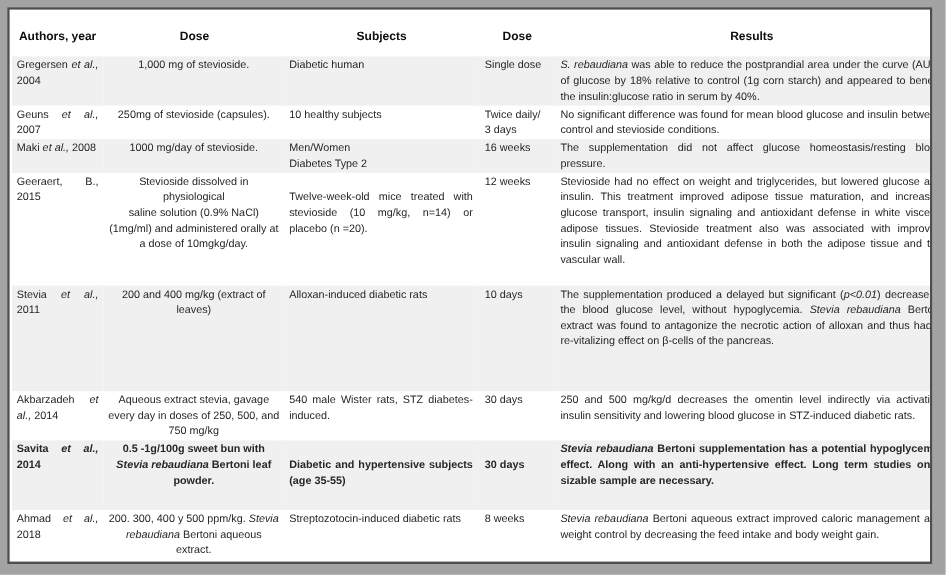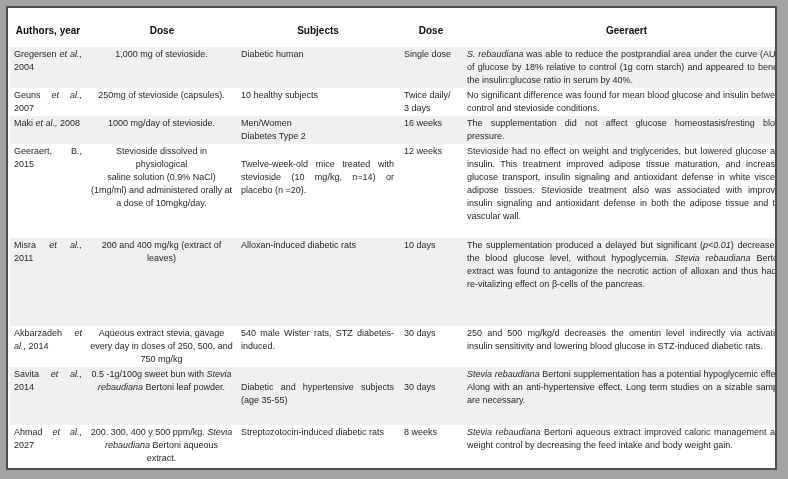--- a/index.html
+++ b/index.html
@@ -44,35 +44,35 @@
   .c-authors  { width: 72px; }
   .c-dose     { width: 148px; text-align: center; }
   .c-subjects { width: 156px; }
   .c-time     { width: 62px; }
   .c-results  { width: 321px; }
   td.cell-time { text-align: left; padding-left: 6px; }
   td.cell-authors { padding-left: 4px; }
   tr.shaded { background: var(--row-shade, #f0f0f0); }
   tbody tr:nth-child(4) td { height: 92px; }
   tbody tr:nth-child(5) td { height: 86px; }
-  tbody tr:nth-child(7) td { height: 56px; }
+  tbody tr:nth-child(7) td { height: 56px; font-weight: bold; }
   i { font-style: italic; }
 </style>
 </head>
 <body>
 
 <div class="sheet">
   <table>
     <thead>
       <tr>
           <th class="c-authors">Authors, year</th>
           <th class="c-dose">Dose</th>
           <th class="c-subjects">Subjects</th>
           <th class="c-time">Dose</th>
-          <th class="c-results">Geeraert</th>
+          <th class="c-results">Results</th>
         </tr>
     </thead>
     <tbody>
         <tr class="shaded">
           <td class="c-authors cell-authors"><span>Gregersen </span><i>et al.,</i><span> 2004</span></td>
           <td class="c-dose cell-dose"><span>1,000 mg of stevioside.</span></td>
           <td class="c-subjects cell-subjects"><span>Diabetic human</span></td>
           <td class="c-time cell-time"><span>Single dose</span></td>
           <td class="c-results cell-results"><i>S. rebaudiana</i><span> was able to reduce the postprandial area under the curve (AUC) of glucose by 18% relative to control (1g corn starch) and appeared to benefit the insulin:glucose ratio in serum by 40%.</span></td>
         </tr>
@@ -91,42 +91,42 @@
           <td class="c-results cell-results"><span>The supplementation did not affect glucose homeostasis/resting blood pressure.</span></td>
         </tr>
         <tr>
           <td class="c-authors cell-authors"><span>Geeraert, B., 2015</span></td>
           <td class="c-dose cell-dose"><span>Stevioside dissolved in physiological</span><br><span>saline solution (0.9% NaCl) (1mg/ml) and administered orally at a dose of 10mgkg/day.</span></td>
           <td class="c-subjects cell-subjects"><br><span>Twelve-week-old mice treated with stevioside (10 mg/kg, n=14) or placebo (n =20).</span></td>
           <td class="c-time cell-time"><span>12 weeks</span></td>
           <td class="c-results cell-results"><span>Stevioside had no effect on weight and triglycerides, but lowered glucose and insulin. This treatment improved adipose tissue maturation, and increased glucose transport, insulin signaling and antioxidant defense in white visceral adipose tissues. Stevioside treatment also was associated with improved insulin signaling and antioxidant defense in both the adipose tissue and the vascular wall.</span></td>
         </tr>
         <tr class="shaded">
-          <td class="c-authors cell-authors"><span>Misra </span><i>et al.,</i><span> 2011</span></td>
+          <td class="c-authors cell-authors"><span>Stevia </span><i>et al.,</i><span> 2011</span></td>
           <td class="c-dose cell-dose"><span>200 and 400 mg/kg (extract of leaves)</span></td>
           <td class="c-subjects cell-subjects"><span>Alloxan-induced diabetic rats</span></td>
           <td class="c-time cell-time"><span>10 days</span></td>
           <td class="c-results cell-results"><span>The supplementation produced a delayed but significant (</span><i>p&lt;0.01</i><span>) decrease in the blood glucose level, without hypoglycemia. </span><i>Stevia rebaudiana</i><span> Bertoni extract was found to antagonize the necrotic action of alloxan and thus had a re-vitalizing effect on β-cells of the pancreas.</span></td>
         </tr>
         <tr>
           <td class="c-authors cell-authors"><span>Akbarzadeh </span><i>et al.,</i><span> 2014</span></td>
           <td class="c-dose cell-dose"><span>Aqueous extract stevia, gavage every day in doses of 250, 500, and 750 mg/kg</span></td>
           <td class="c-subjects cell-subjects"><span>540 male Wister rats, STZ diabetes-induced.</span></td>
           <td class="c-time cell-time"><span>30 days</span></td>
           <td class="c-results cell-results"><span>250 and 500 mg/kg/d decreases the omentin level indirectly via activating insulin sensitivity and lowering blood glucose in STZ-induced diabetic rats.</span></td>
         </tr>
         <tr class="shaded">
           <td class="c-authors cell-authors"><span>Savita </span><i>et al.,</i><span> 2014</span></td>
           <td class="c-dose cell-dose"><span>0.5 -1g/100g sweet bun with </span><i>Stevia rebaudiana</i><span> Bertoni leaf powder.</span></td>
           <td class="c-subjects cell-subjects"><br><span>Diabetic and hypertensive subjects (age 35-55)</span></td>
           <td class="c-time cell-time"><br><span>30 days</span></td>
           <td class="c-results cell-results"><i>Stevia rebaudiana</i><span> Bertoni supplementation has a potential hypoglycemic effect. Along with an anti-hypertensive effect. Long term studies on a sizable sample are necessary.</span></td>
         </tr>
         <tr>
-          <td class="c-authors cell-authors"><span>Ahmad </span><i>et al.,</i><span> 2027</span></td>
+          <td class="c-authors cell-authors"><span>Ahmad </span><i>et al.,</i><span> 2018</span></td>
           <td class="c-dose cell-dose"><span>200. 300, 400 y 500 ppm/kg. </span><i>Stevia rebaudiana</i><span> Bertoni aqueous extract.</span></td>
           <td class="c-subjects cell-subjects"><span>Streptozotocin-induced diabetic rats</span></td>
           <td class="c-time cell-time"><span>8 weeks</span></td>
           <td class="c-results cell-results"><i>Stevia rebaudiana</i><span> Bertoni aqueous extract improved caloric management and weight control by decreasing the feed intake and body weight gain.</span></td>
         </tr>
       </tbody>
   </table>
 </div>
 
 </body></html>

